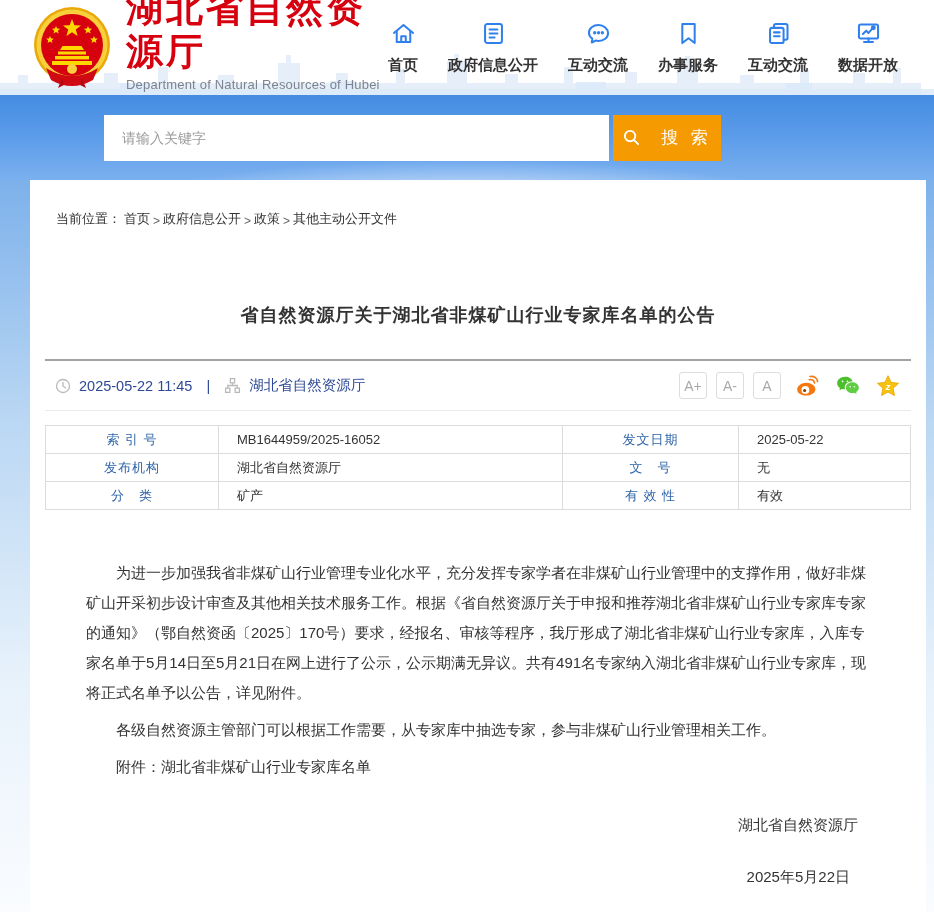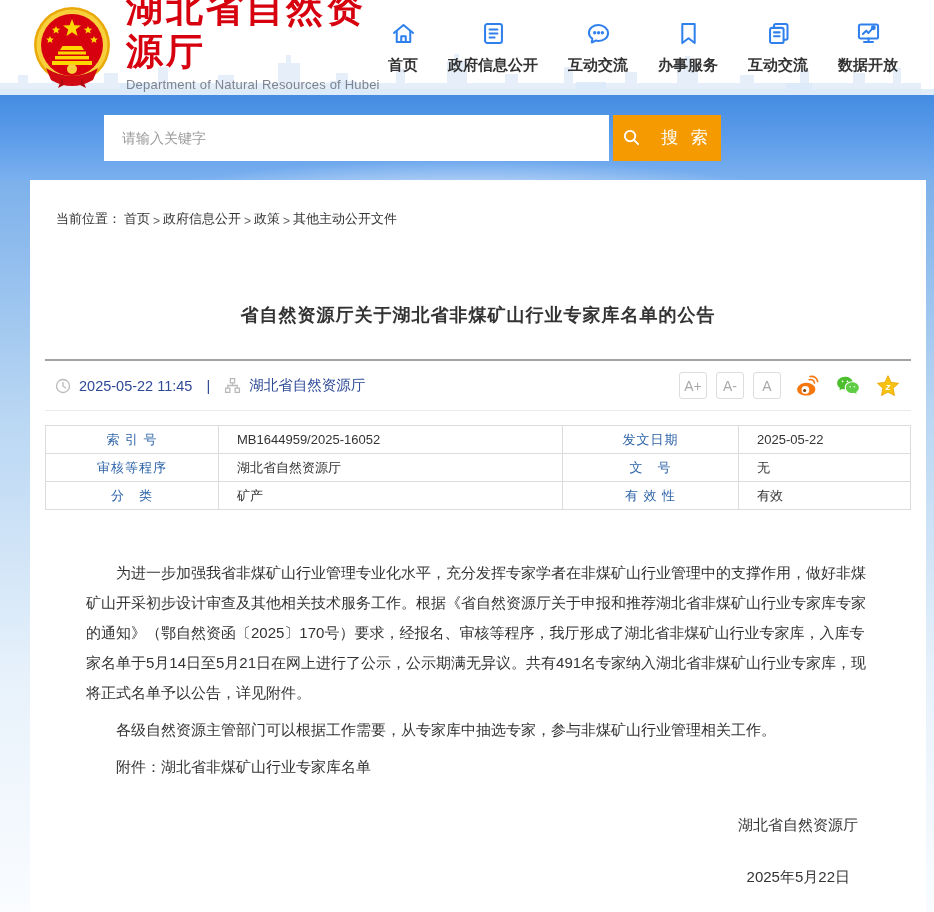--- a/index.html
+++ b/index.html
@@ -246,21 +246,21 @@
 
   <table class="info-table">
     <tbody>
       <tr>
         <td class="lbl">索 引 号</td>
         <td class="val v1">MB1644959/2025-16052</td>
         <td class="lbl l2">发文日期</td>
         <td class="val">2025-05-22</td>
       </tr>
       <tr>
-        <td class="lbl">审核等程序</td>
+        <td class="lbl">发布机构</td>
         <td class="val v1">湖北省自然资源厅</td>
         <td class="lbl l2">文　号</td>
         <td class="val">无</td>
       </tr>
       <tr>
         <td class="lbl">分　类</td>
         <td class="val v1">矿产</td>
         <td class="lbl l2">有 效 性</td>
         <td class="val">有效</td>
       </tr>

